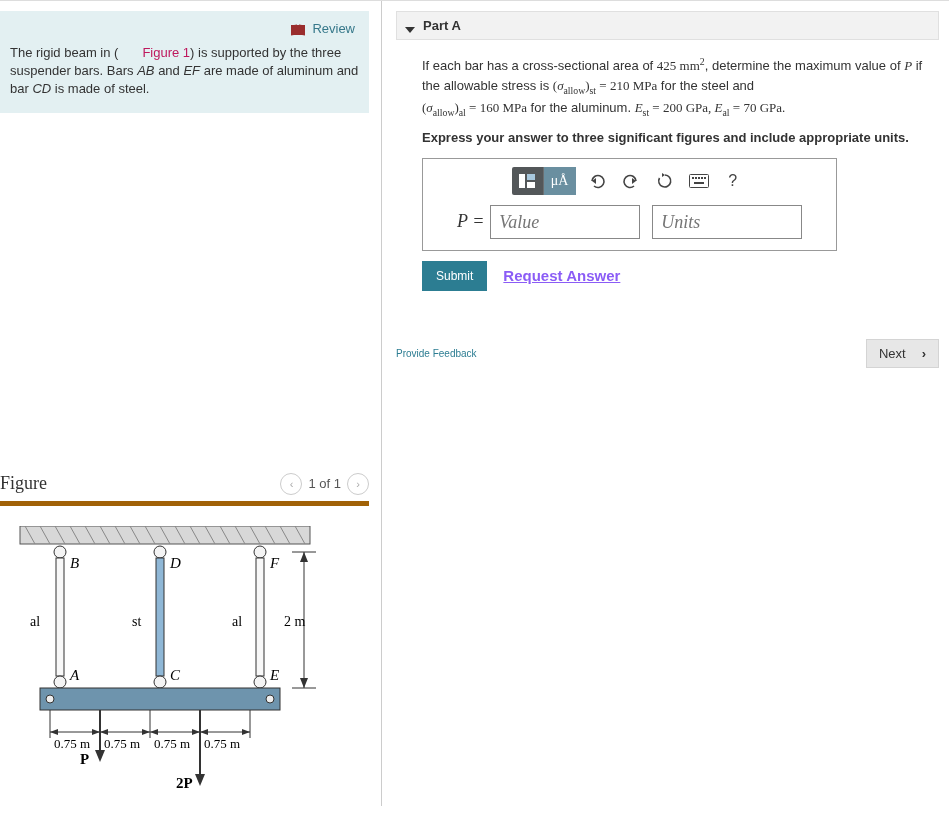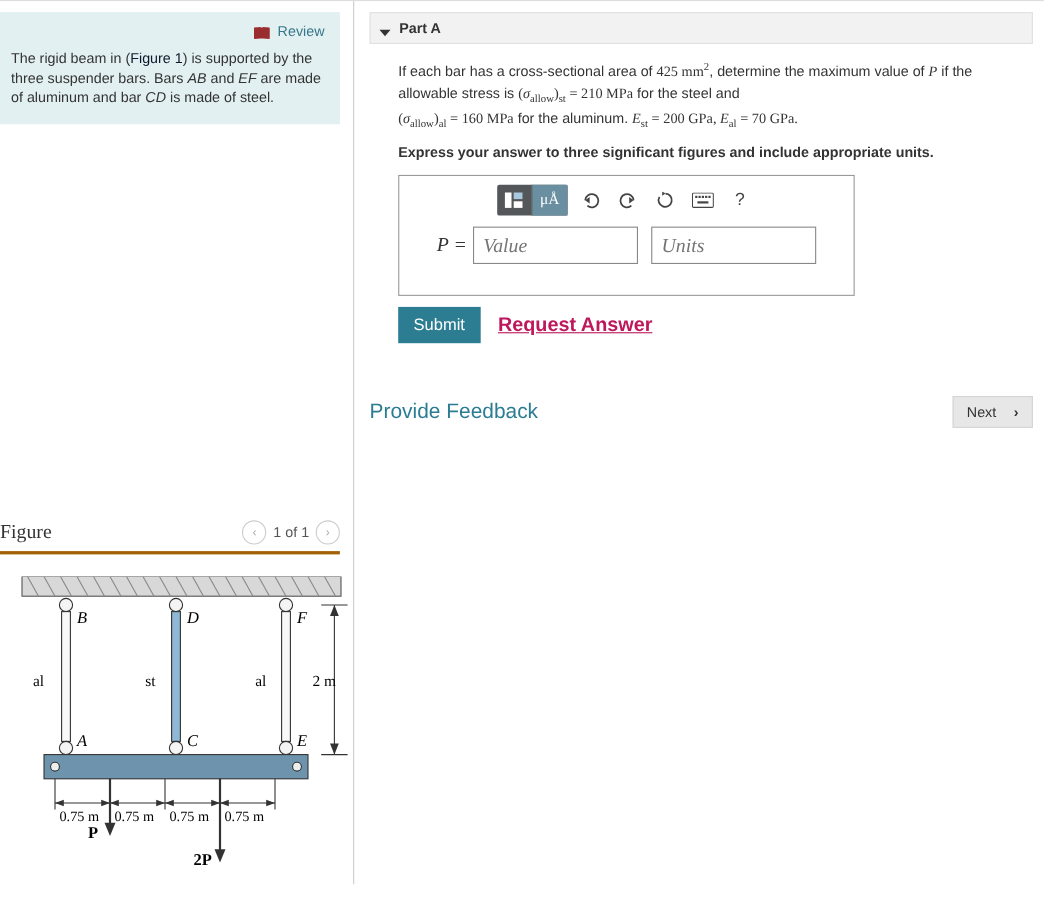--- a/index.html
+++ b/index.html
@@ -9,21 +9,21 @@
     font-size: 13px;
     color: #333;
     background: #fff;
   }
   .container {
     display: flex;
     width: 949px;
     border-top: 1px solid #ddd;
   }
   .left-col {
-    width: 322px;
+    width: 382px;
     padding: 10px 12px 10px 0;
     border-right: 1px solid #ccc;
   }
   .right-col {
     flex: 1;
     padding: 10px 10px 10px 14px;
   }
   .intro-box {
     background: #e3f0f2;
     padding: 10px 10px 14px 10px;
@@ -40,26 +40,26 @@
     background: linear-gradient(#9a2d2d,#9a2d2d);
     margin-right:4px; vertical-align:middle;
     position:relative;
   }
   .review-link .bookicon:before, .review-link .bookicon:after{
     content:""; position:absolute; top:0; width:6px; height:10px; background:#9a2d2d;
   }
   .review-link .bookicon:before{left:0; transform:skewY(-8deg);}
   .review-link .bookicon:after{right:0; transform:skewY(8deg);}
   .intro-text { line-height: 1.4; color:#333;}
-  .intro-text a { color:#0f172a; text-decoration:none; }
+  .intro-text a { color:#be185d; text-decoration:none;margin-left:24px; }
   .intro-text i { font-style: italic; }
   .figure-sec { margin-top: 360px; }
   .figure-head {
     display:flex; align-items:center; justify-content:space-between;
-    border-bottom:3px solid #a16207; padding-bottom:6px;
+    border-bottom:5px solid #a16207; padding-bottom:6px;
   }
   .figure-title { font-family: Georgia, 'Times New Roman', serif; font-size:18px; color:#333;}
   .figure-nav { display:flex; align-items:center; gap:6px; font-size:13px; color:#555;}
   .circ-btn {
     width:22px; height:22px; border:1px solid #ccc; border-radius:50%;
     display:inline-flex; align-items:center; justify-content:center;
     color:#aaa; cursor:pointer; background:#fff; font-size:11px;
   }
   .figure-img { padding-top:20px; }
   .figure-img svg { display:block; }
@@ -72,21 +72,21 @@
   .part-header .caret {
     width:0; height:0; border-left:5px solid transparent; border-right:5px solid transparent;
     border-top:6px solid #333;
   }
   .part-body { padding: 14px 6px 4px 26px; line-height:1.55;}
   .part-body .bold { font-weight:bold; }
   .serif { font-family: 'Times New Roman', Times, serif; }
   .sub { font-size:0.75em; vertical-align:sub; }
   .sup { font-size:0.75em; vertical-align:super; }
   .answer-frame {
-    border:1px solid #999; display:inline-block; padding:8px 34px 28px 34px;
+    border:1px solid #999; display:inline-block; padding:8px 34px 11px 34px;
     margin-top:10px; position:relative;
   }
   .toolbar {
     display:flex; align-items:center; justify-content:center; gap:2px;
     margin-bottom:10px;
   }
   .tb-dark {
     display:inline-flex; background:#535759; border-radius:2px;
   }
   .tb-btn {
@@ -105,28 +105,28 @@
   .answer-row .lbl { font-family:'Times New Roman',serif; font-style:italic; font-size:18px; color:#333; }
   .ans-input {
     width:150px; height:34px; border:1px solid #888; padding:4px 8px;
     font-family:'Times New Roman',serif; font-style:italic; font-size:18px; color:#0369a1;
     outline:none;
   }
   .units-input { margin-left:6px; }
   .submit-row { margin-top:10px; display:flex; align-items:center; gap:16px; padding-left:0;}
   .submit-btn {
     background:#2c7d92; color:#fff; border:none; padding:8px 14px;
-    font-size:15px; cursor:pointer;
-  }
-  .req-ans { color:#be185d; text-decoration:underline; font-weight:bold; font-size:18px; }
+    font-size:12px; cursor:pointer;
+  }
+  .req-ans { color:#8b5cf6; text-decoration:underline; font-weight:bold; font-size:15px; }
   .bottom-row {
     display:flex; justify-content:space-between; align-items:center;
     margin-top:44px;
   }
-  .provide { color:#2c7d92; font-size:19px; cursor:pointer;}
+  .provide { color:#2c7d92; font-size:10px; cursor:pointer;}
   .next-btn {
     background:#e7e7e7; border:1px solid #d4d4d4; padding:6px 12px;
     font-size:13px; color:#333; cursor:pointer; display:flex; align-items:center; gap:16px;
   }
   .next-btn .chev { font-weight:bold; }
 </style>
 </head>
 <body>
 
 <div class="container">

